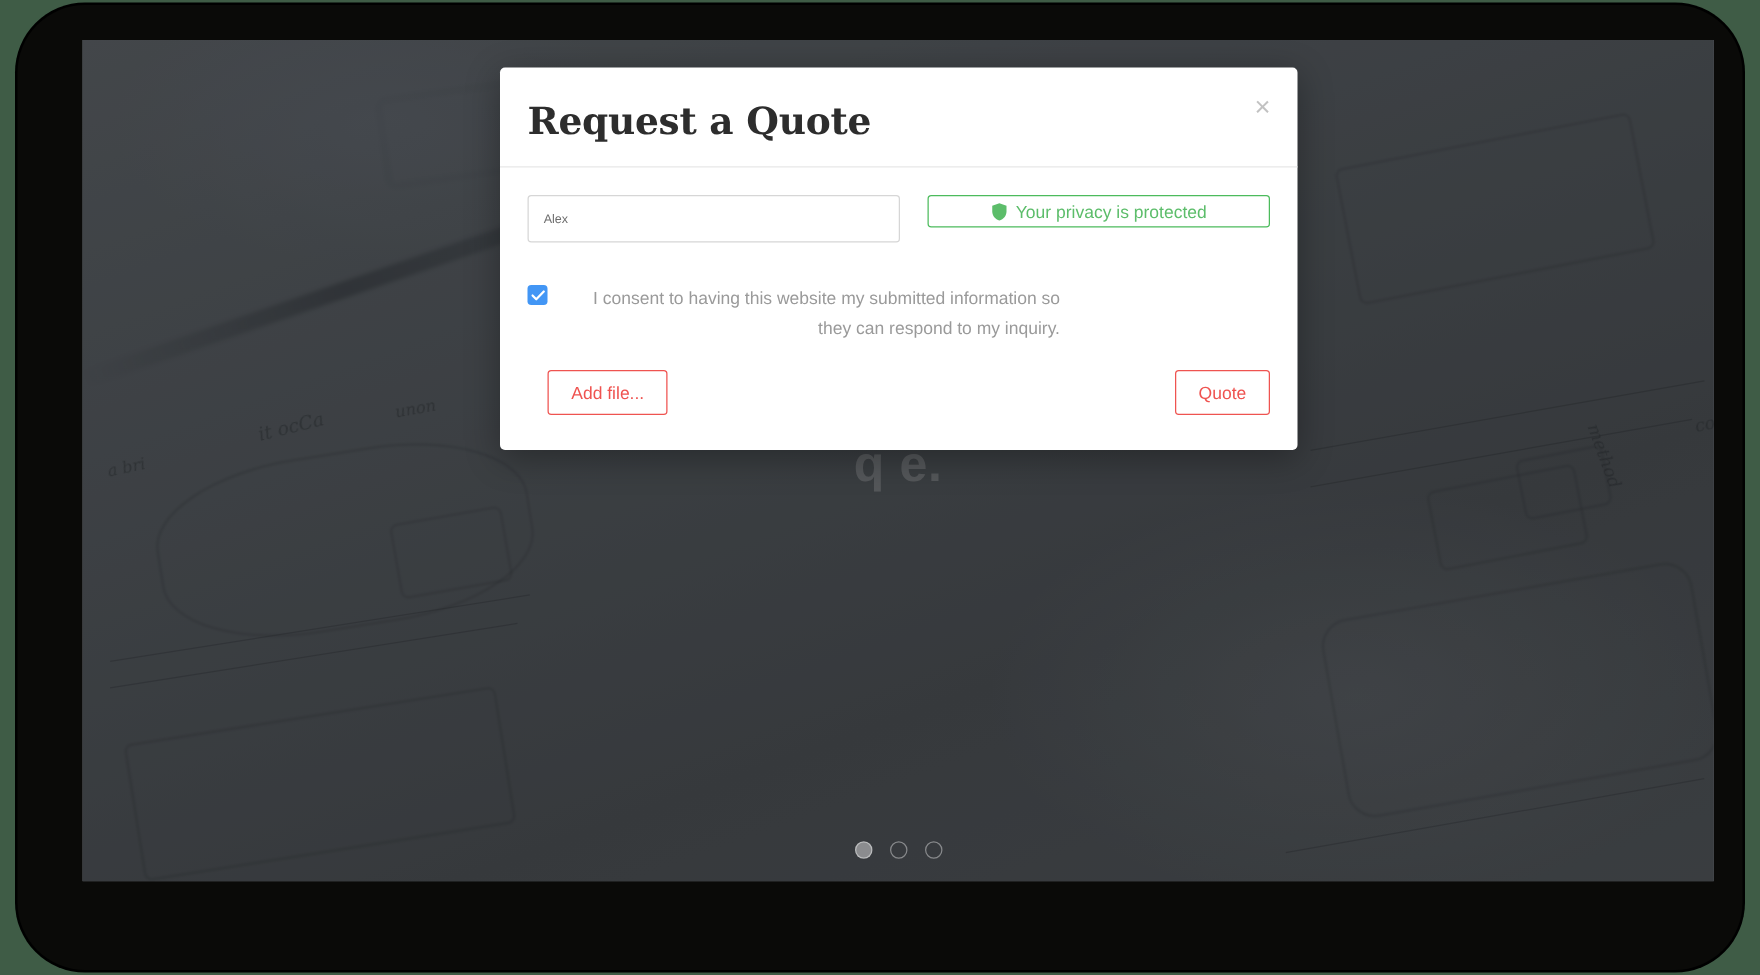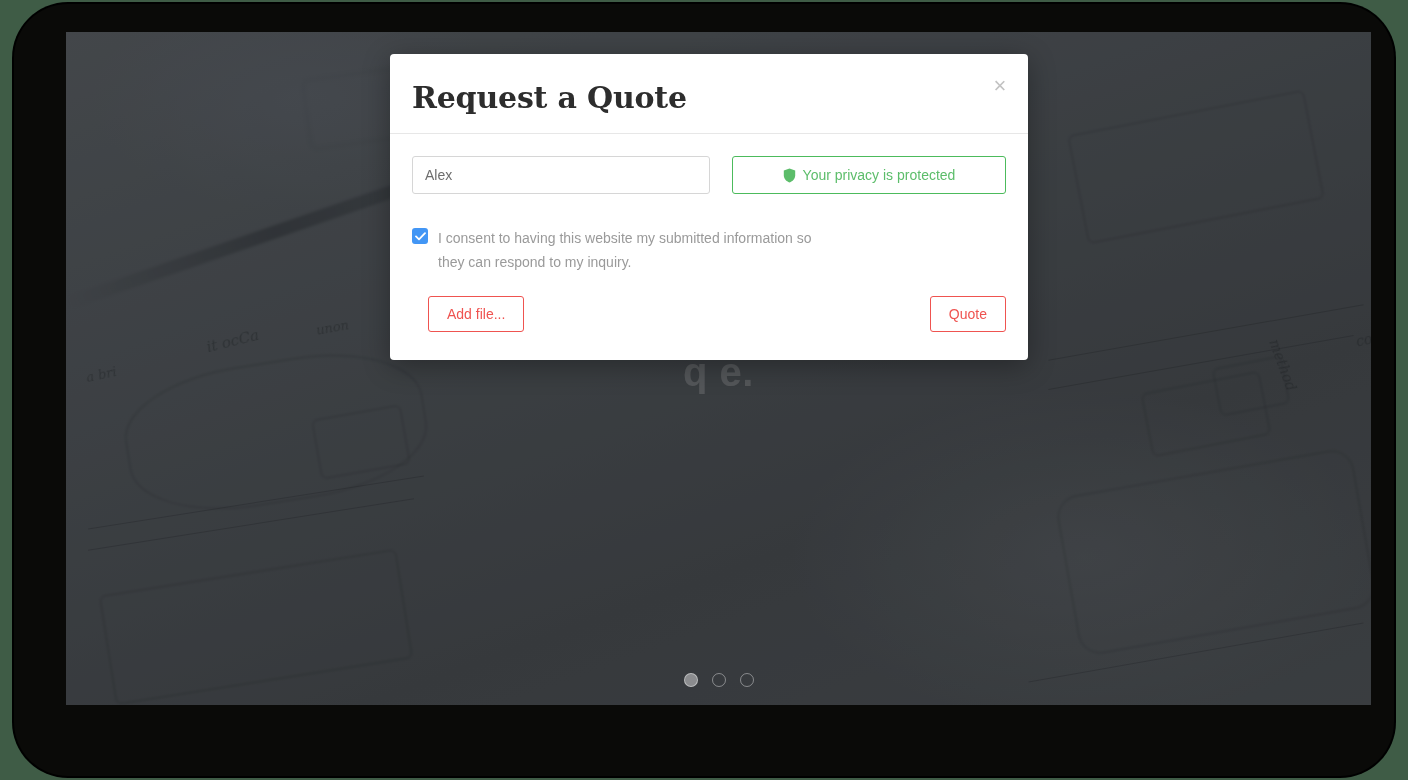--- a/index.html
+++ b/index.html
@@ -103,21 +103,21 @@
     cursor: pointer;
   }
   .dot.active {
     background: rgba(255,255,255,.42);
     border-color: rgba(255,255,255,.42);
   }
 
   
   #quote-modal {
     position: absolute;
-    left: 324px;
+    left: 334px;
     top: 22px;
     width: 638px;
     background: #ffffff;
     border-radius: 4px;
     box-shadow: 0 6px 28px rgba(0,0,0,.32);
     z-index: 8;
   }
   #modal-header {
     position: relative;
     padding: 26px 26px 18px 22px;
@@ -153,37 +153,37 @@
   .form-row > * { flex: 1 1 0; min-width: 0; }
 
   .field {
     height: 38px;
     border: 1px solid #d6d6d6;
     border-radius: 3px;
     background: #fff;
     display: flex;
     align-items: center;
     padding: 0 12px;
-    font-size: 14px;
+    font-size: 10px;
     color: #6d6d6d;
     font-family: "Liberation Sans", sans-serif;
     cursor: text;
   }
   .field.focused { position: relative; }
   .caret {
     display: inline-block;
     width: 1px;
     height: 16px;
     background: #333;
     margin-left: 1px;
     vertical-align: middle;
   }
 
   #privacy-badge {
-    height: 38px;
+    height: 26px;
     border: 1px solid #4cbb5c;
     border-radius: 3px;
     display: flex;
     align-items: center;
     justify-content: center;
     gap: 7px;
     color: #5cbd6a;
     font-size: 14px;
     background: #fff;
   }
@@ -223,20 +223,21 @@
     align-items: center;
     justify-content: center;
     cursor: pointer;
   }
   #gdpr-checkbox svg { display: block; }
   #gdpr-consent-text {
     font-size: 14px;
     color: #9a9a9a;
     line-height: 24px;
     max-width: 400px;
+    text-align: right;
   }
 
   #modal-footer {
     display: flex;
     align-items: center;
     justify-content: space-between;
     padding: 0 0 14px 16px;
   }
   .btn-outline-red {
     border: 1px solid #ef5350;

